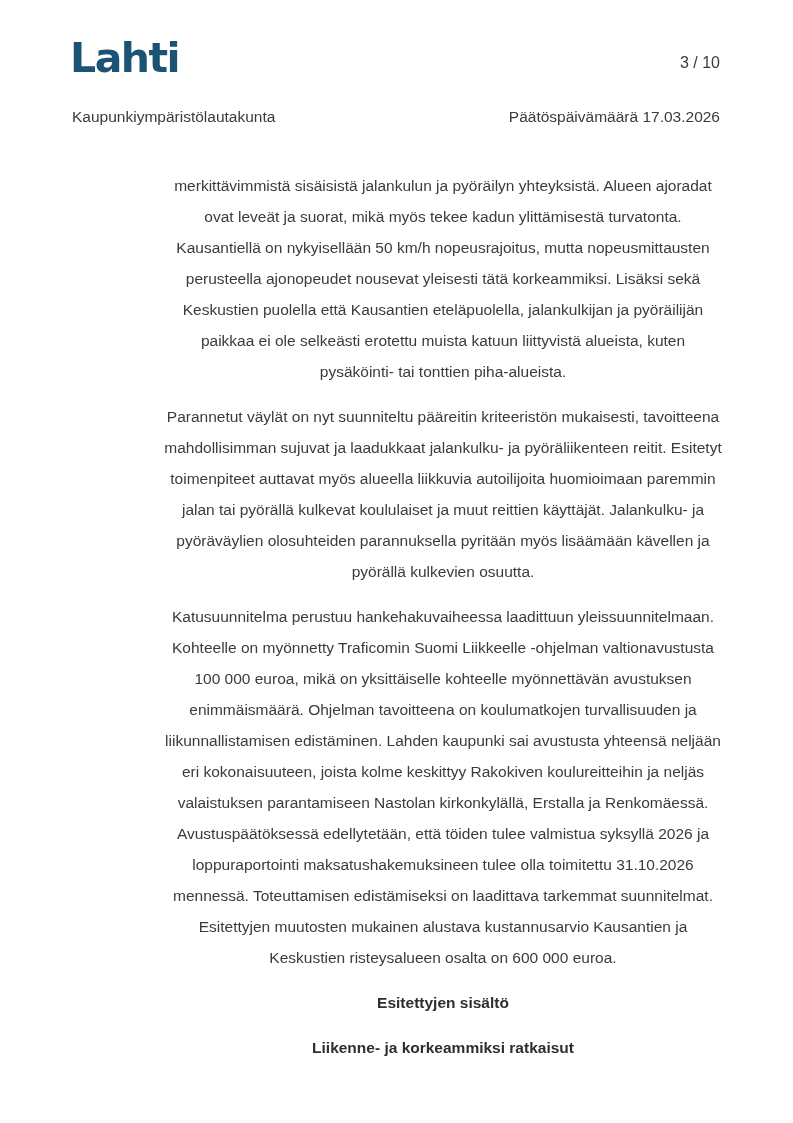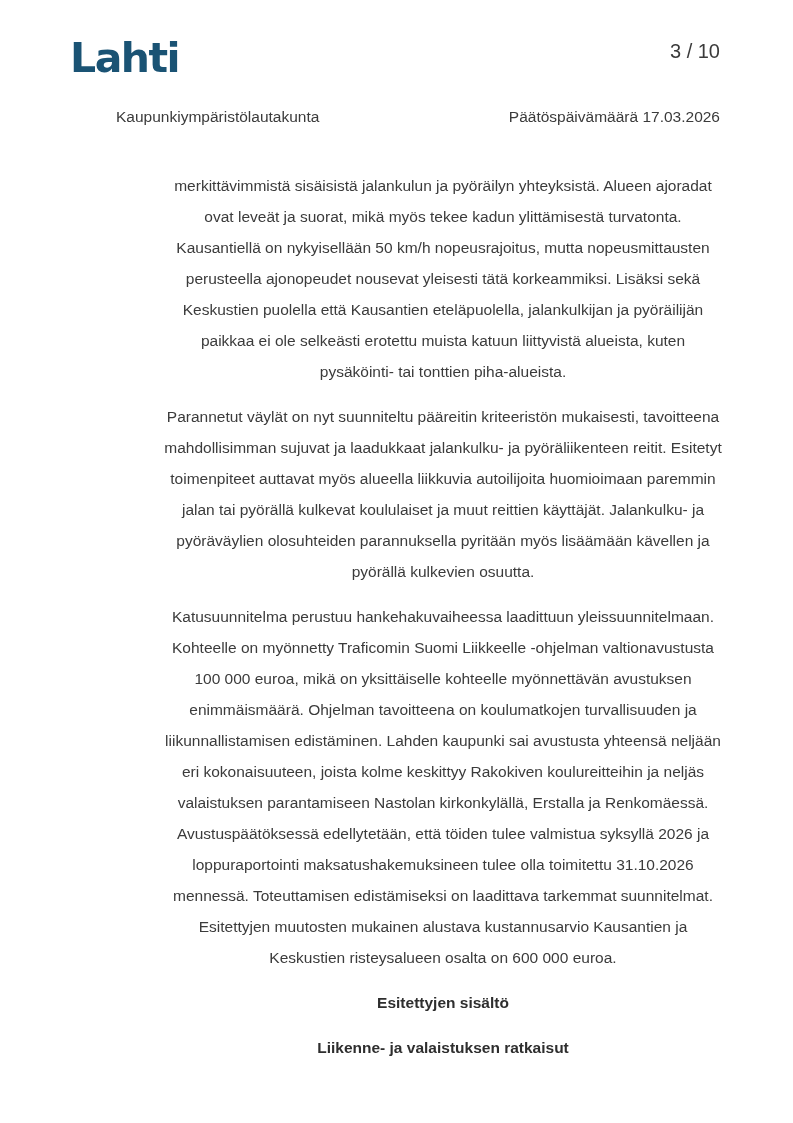--- a/index.html
+++ b/index.html
@@ -23,36 +23,36 @@
     font-family: "DejaVu Sans", sans-serif;
     font-weight: 700;
     font-size: 41px;
     line-height: 1;
     letter-spacing: -1.5px;
     color: #1a5374;
   }
   .page-number {
     position: absolute;
     right: 73px;
-    top: 40px;
-    font-size: 20px;
+    top: 54px;
+    font-size: 16px;
     color: #3b3b3b;
     white-space: nowrap;
   }
   .meta-row {
     position: absolute;
     left: 72px;
     right: 73px;
     top: 108px;
     display: flex;
     justify-content: space-between;
     font-size: 15.5px;
     color: #3b3b3b;
   }
-  .meta-row .committee { white-space: nowrap; margin-left: 44px; }
+  .meta-row .committee { white-space: nowrap; }
   .meta-row .decision-date { white-space: nowrap; }
   .content {
     position: absolute;
     left: 163px;
     top: 170px;
     width: 560px;
     font-size: 15.5px;
     line-height: 31px;
     color: #3b3b3b;
     text-align: center;
@@ -77,16 +77,16 @@
   <div class="meta-row">
     <span class="committee">Kaupunkiympäristölautakunta</span>
     <span class="decision-date">Päätöspäivämäärä 17.03.2026</span>
   </div>
 
   <div class="content">
     <p>merkittävimmistä sisäisistä jalankulun ja pyöräilyn yhteyksistä. Alueen ajoradat ovat leveät ja suorat, mikä myös tekee kadun ylittämisestä turvatonta. Kausantiellä on nykyisellään 50 km/h nopeusrajoitus, mutta nopeusmittausten perusteella ajonopeudet nousevat yleisesti tätä korkeammiksi. Lisäksi sekä Keskustien puolella että Kausantien eteläpuolella, jalankulkijan ja pyöräilijän paikkaa ei ole selkeästi erotettu muista katuun liittyvistä alueista, kuten pysäköinti- tai tonttien piha-alueista.</p>
     <p>Parannetut väylät on nyt suunniteltu pääreitin kriteeristön mukaisesti, tavoitteena mahdollisimman sujuvat ja laadukkaat jalankulku- ja pyöräliikenteen reitit. Esitetyt toimenpiteet auttavat myös alueella liikkuvia autoilijoita huomioimaan paremmin jalan tai pyörällä kulkevat koululaiset ja muut reittien käyttäjät. Jalankulku- ja pyöräväylien olosuhteiden parannuksella pyritään myös lisäämään kävellen ja pyörällä kulkevien osuutta.</p>
     <p>Katusuunnitelma perustuu hankehakuvaiheessa laadittuun yleissuunnitelmaan. Kohteelle on myönnetty Traficomin Suomi Liikkeelle -ohjelman valtionavustusta 100 000 euroa, mikä on yksittäiselle kohteelle myönnettävän avustuksen enimmäismäärä.  Ohjelman tavoitteena on koulumatkojen turvallisuuden ja liikunnallistamisen edistäminen. Lahden kaupunki sai avustusta yhteensä neljään eri kokonaisuuteen, joista kolme keskittyy Rakokiven koulureitteihin ja neljäs valaistuksen parantamiseen Nastolan kirkonkylällä, Erstalla ja Renkomäessä. Avustuspäätöksessä edellytetään, että töiden tulee valmistua syksyllä 2026 ja loppuraportointi maksatushakemuksineen tulee olla toimitettu 31.10.2026 mennessä.  Toteuttamisen edistämiseksi on laadittava tarkemmat suunnitelmat. Esitettyjen muutosten mukainen alustava kustannusarvio Kausantien ja Keskustien risteysalueen osalta on 600 000 euroa.</p>
     <p class="heading">Esitettyjen sisältö</p>
-    <p class="heading">Liikenne- ja valaistuksen ratkaisut</p>
+    <p class="heading">Liikenne- ja korkeammiksi ratkaisut</p>
   </div>
 
 </div>
 
 </body></html>

